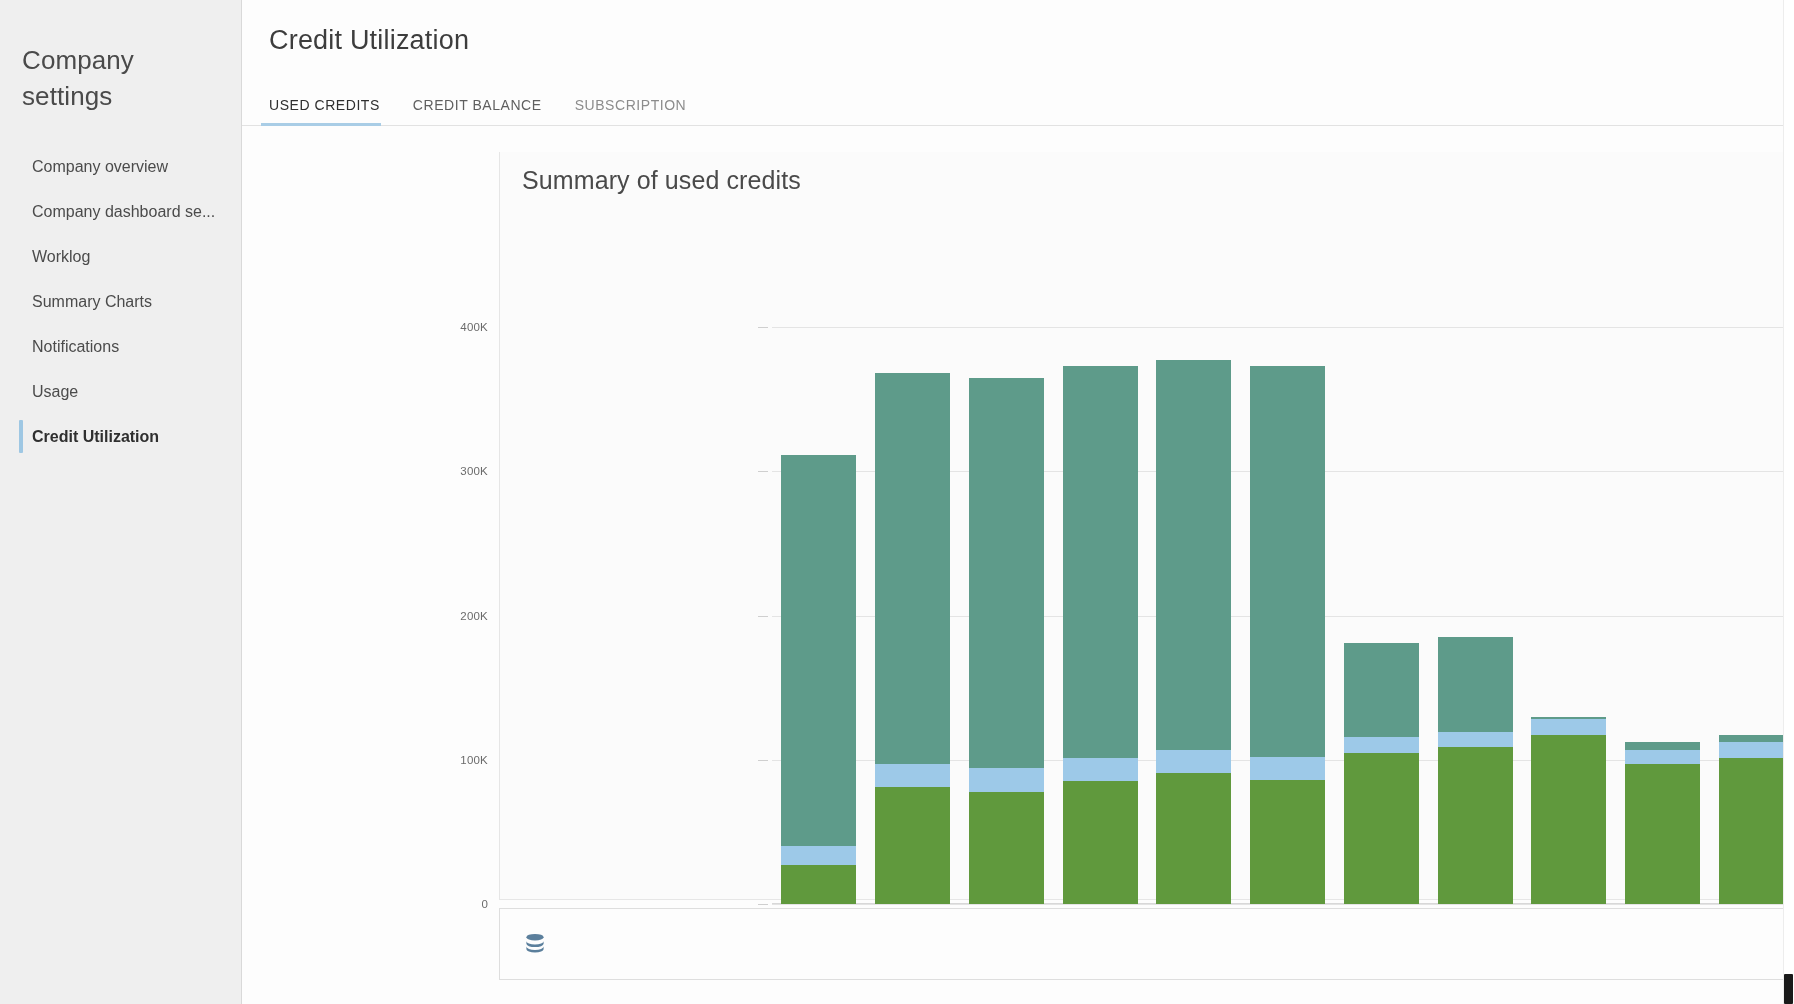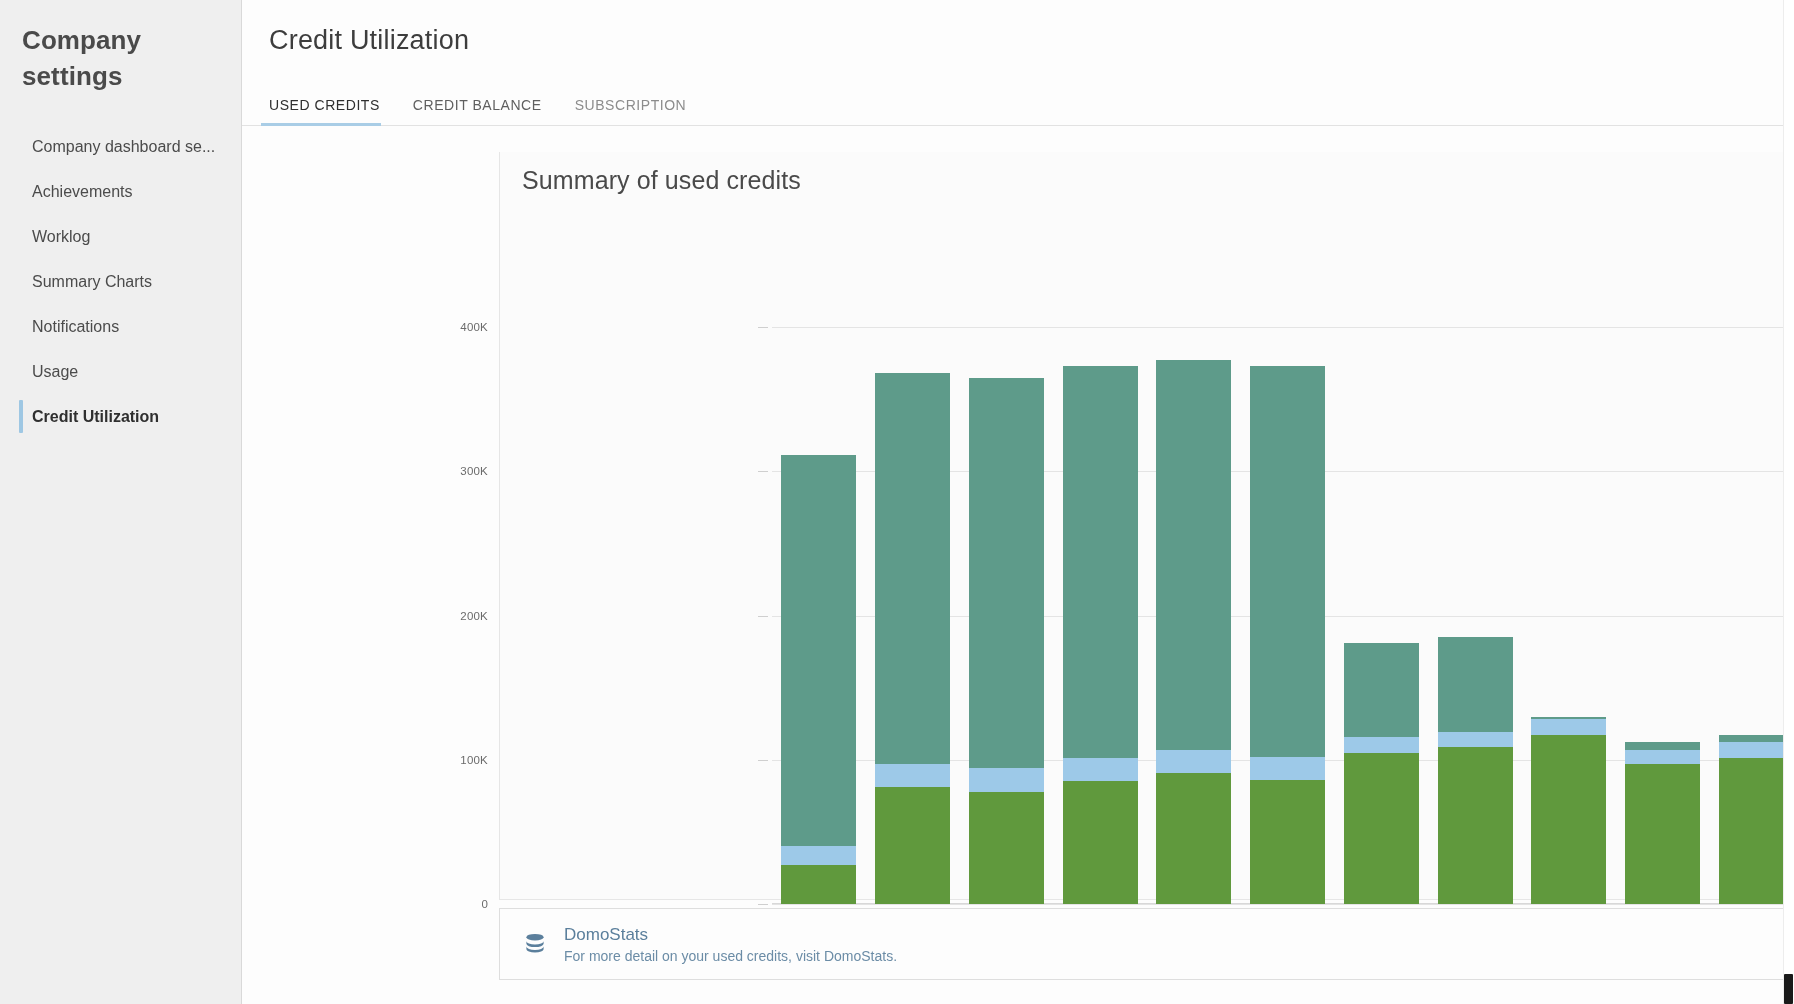--- a/index.html
+++ b/index.html
@@ -13,25 +13,26 @@
 
   
   .sidebar {
     width: 242px; height: 1004px;
     background: #efefef;
     border-right: 1px solid #d9d9d9;
     flex: 0 0 242px;
     position: relative;
   }
   .sidebar-title {
-    font-size: 26px; font-weight: 700; color: #4a4a4a;
+    font-size: 26px; font-weight: 400; color: #4a4a4a;
     line-height: 36px;
     padding: 22px 0 0 22px;
     width: 170px;
     letter-spacing: 0.1px;
+    margin-top: 20px;
   }
   .nav { margin-top: 30px; }
   .nav-item {
     position: relative;
     height: 45px;
     display: flex; align-items: center;
     padding-left: 32px;
     font-size: 16px; color: #4b4b4b;
     cursor: pointer;
     white-space: nowrap;
@@ -185,24 +186,24 @@
 </style>
 </head>
 <body>
 
 <div id="app">
 
   <aside class="sidebar">
     <div class="sidebar-title">Company settings</div>
     <nav class="nav" id="nav">
         <div class="nav-item">
+          <span>Company overview</span>
+        </div>
+        <div class="nav-item">
           <span>Company dashboard se...</span>
-        </div>
-        <div class="nav-item">
-          <span>Achievements</span>
         </div>
         <div class="nav-item">
           <span>Worklog</span>
         </div>
         <div class="nav-item">
           <span>Summary Charts</span>
         </div>
         <div class="nav-item">
           <span>Notifications</span>
         </div>
@@ -321,24 +322,20 @@
     </div>
 
     <div class="footer-card">
       <span class="db-icon">
         <svg width="26" height="26" viewBox="0 0 26 26">
           <ellipse cx="13" cy="6.2" rx="8.6" ry="3.3" fill="#5B7F9C"></ellipse>
           <path d="M4.4 10.2 a8.6 3.3 0 0 0 17.2 0 v2.6 a8.6 3.3 0 0 1 -17.2 0 z" fill="#5B7F9C"></path>
           <path d="M4.4 15.6 a8.6 3.3 0 0 0 17.2 0 v2.6 a8.6 3.3 0 0 1 -17.2 0 z" fill="#5B7F9C"></path>
         </svg>
       </span>
-      <div class="footer-text">
-        <a class="footer-title">DomoStats</a>
-        <div class="footer-sub">For more detail on your used credits, visit DomoStats.</div>
-      </div>
     </div>
 
     <div class="scrollbar-track">
       <div class="scrollbar-thumb"></div>
     </div>
 
   </section>
 </div>
 
 </body></html>

